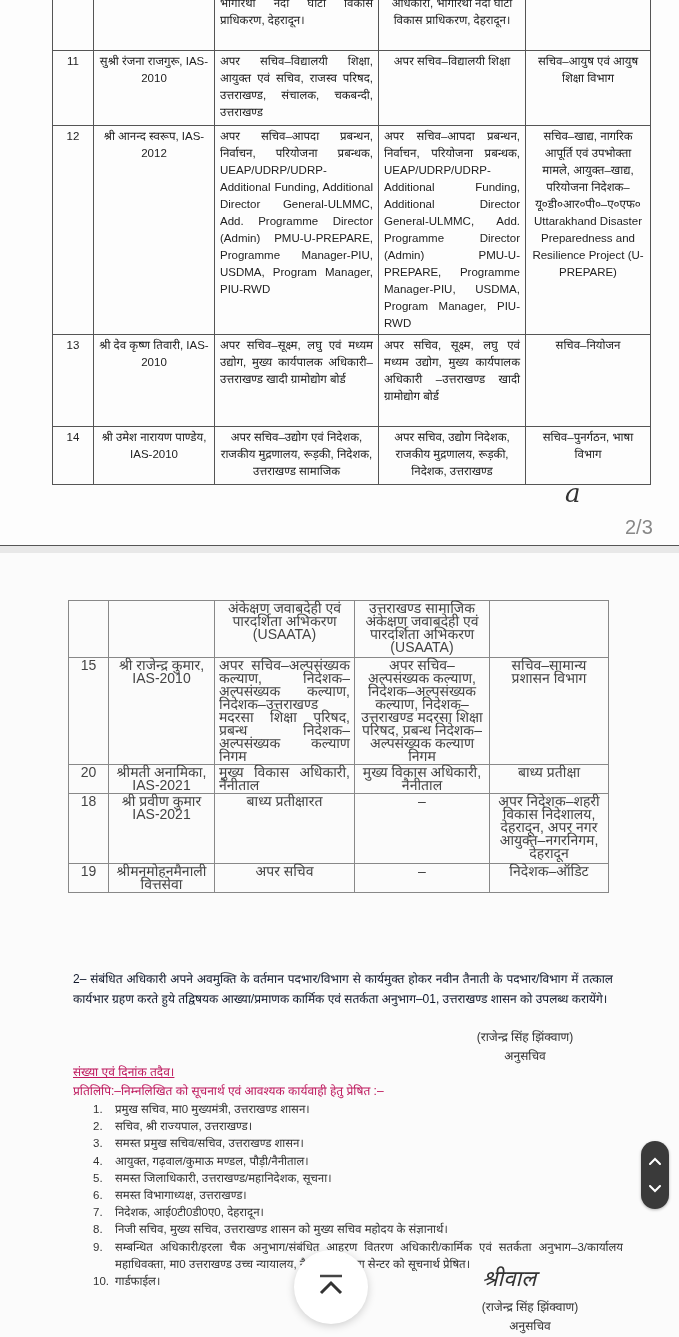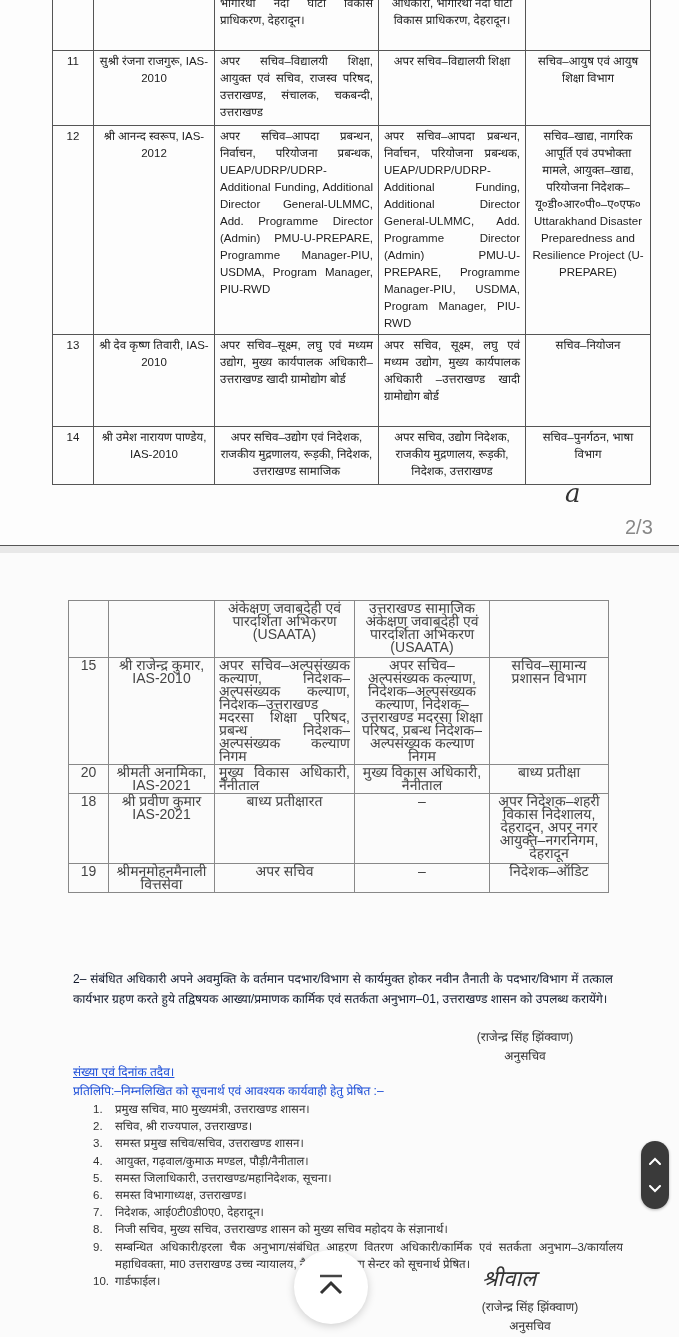--- a/index.html
+++ b/index.html
@@ -25,21 +25,21 @@
 
   .sig-mark { position: absolute; left: 565px; top: 478px; font-family: "DejaVu Serif", serif; font-size: 26px; color: #333; font-style: italic; }
   .page-num { position: absolute; left: 625px; top: 516px; font-size: 20px; color: #888; }
 
   .para { position: absolute; left: 73px; top: 969px; width: 540px; font-size: 12px; line-height: 20px; text-align: justify; color: #0f172a; }
   .signoff { position: absolute; font-size: 12px; color: #333; text-align: center; }
   #signoff-1 { left: 460px; top: 1028px; width: 130px; line-height: 19px; }
   #signoff-2 { left: 465px; top: 1298px; width: 130px; line-height: 19px; }
   .sig-scrawl { position: absolute; left: 482px; top: 1262px; font-family: "DejaVu Serif", serif; font-style: italic; font-size: 22px; color: #333; }
 
-  .refline { position: absolute; left: 73px; font-size: 12px; color: #1d4ed8; }
+  .refline { position: absolute; left: 73px; font-size: 12px; color: #be185d; }
   #ref-1 { top: 1063px; text-decoration: underline; }
   #ref-2 { top: 1082px; }
   #ref-2 .ul { }
   ol.copylist { position: absolute; left: 93px; top: 1101px; width: 530px; font-size: 11.5px; line-height: 17.2px; color: #333; list-style: none; }
   ol.copylist li { display: flex; }
   ol.copylist li .n { width: 22px; flex-shrink: 0; }
   ol.copylist li .t { flex: 1; text-align: justify; }
 
   .scroll-pill { position: absolute; left: 641px; top: 1141px; width: 28px; height: 68px; background: #3a3a3a; border-radius: 14px; box-shadow: 0 1px 3px rgba(0,0,0,0.3); display: flex; flex-direction: column; align-items: center; justify-content: space-around; padding: 6px 0; }
   .scroll-pill span { color: #fff; font-size: 12px; line-height: 12px; cursor: pointer; }

